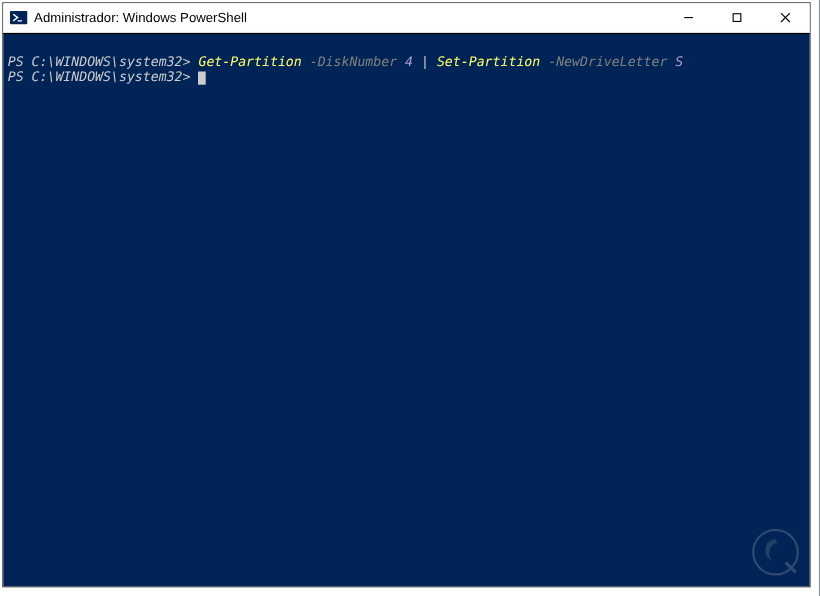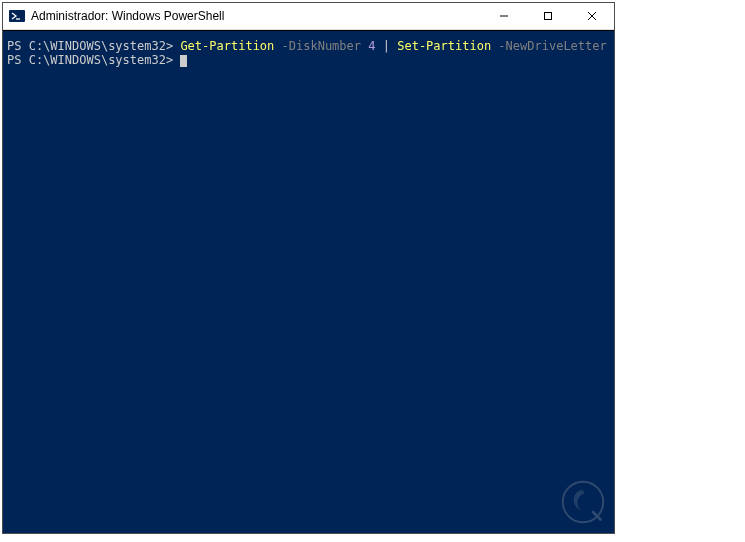--- a/index.html
+++ b/index.html
@@ -8,21 +8,21 @@
       box-sizing: border-box;
     }
     body {
       width: 745px;
       height: 542px;
       background: #fff;
       font-family: 'Segoe UI', Tahoma, sans-serif;
       overflow: hidden;
     }
     .window {
-      width: 613px;
+      width: 735px;
       height: 532px;
       margin: 2px;
       border: 1px solid #4d4d4d;
       display: flex;
       flex-direction: column;
       background: #fff;
     }
     .titlebar {
       height: 27px;
       background: #ffffff;
@@ -61,24 +61,25 @@
       color: #000;
       font-size: 10px;
       cursor: pointer;
     }
     .console {
       flex: 1;
       background: #012456;
       font-family: Consolas, 'Lucida Console', monospace;
       font-size: 12px;
       line-height: 14px;
-      padding: 8px 4px;
+      padding: 18px 4px;
       overflow: hidden;
       position: relative;
       border-top: 1px solid #000;
+      font-style: italic;
     }
     .line {
       white-space: pre;
       color: #cccccc;
     }
     .prompt { color: #cccccc; }
     .cmd { color: #ffff66; }
     .param { color: #808080; }
     .arg { color: #b39ddb; }
     .pipe { color: #cccccc; }

